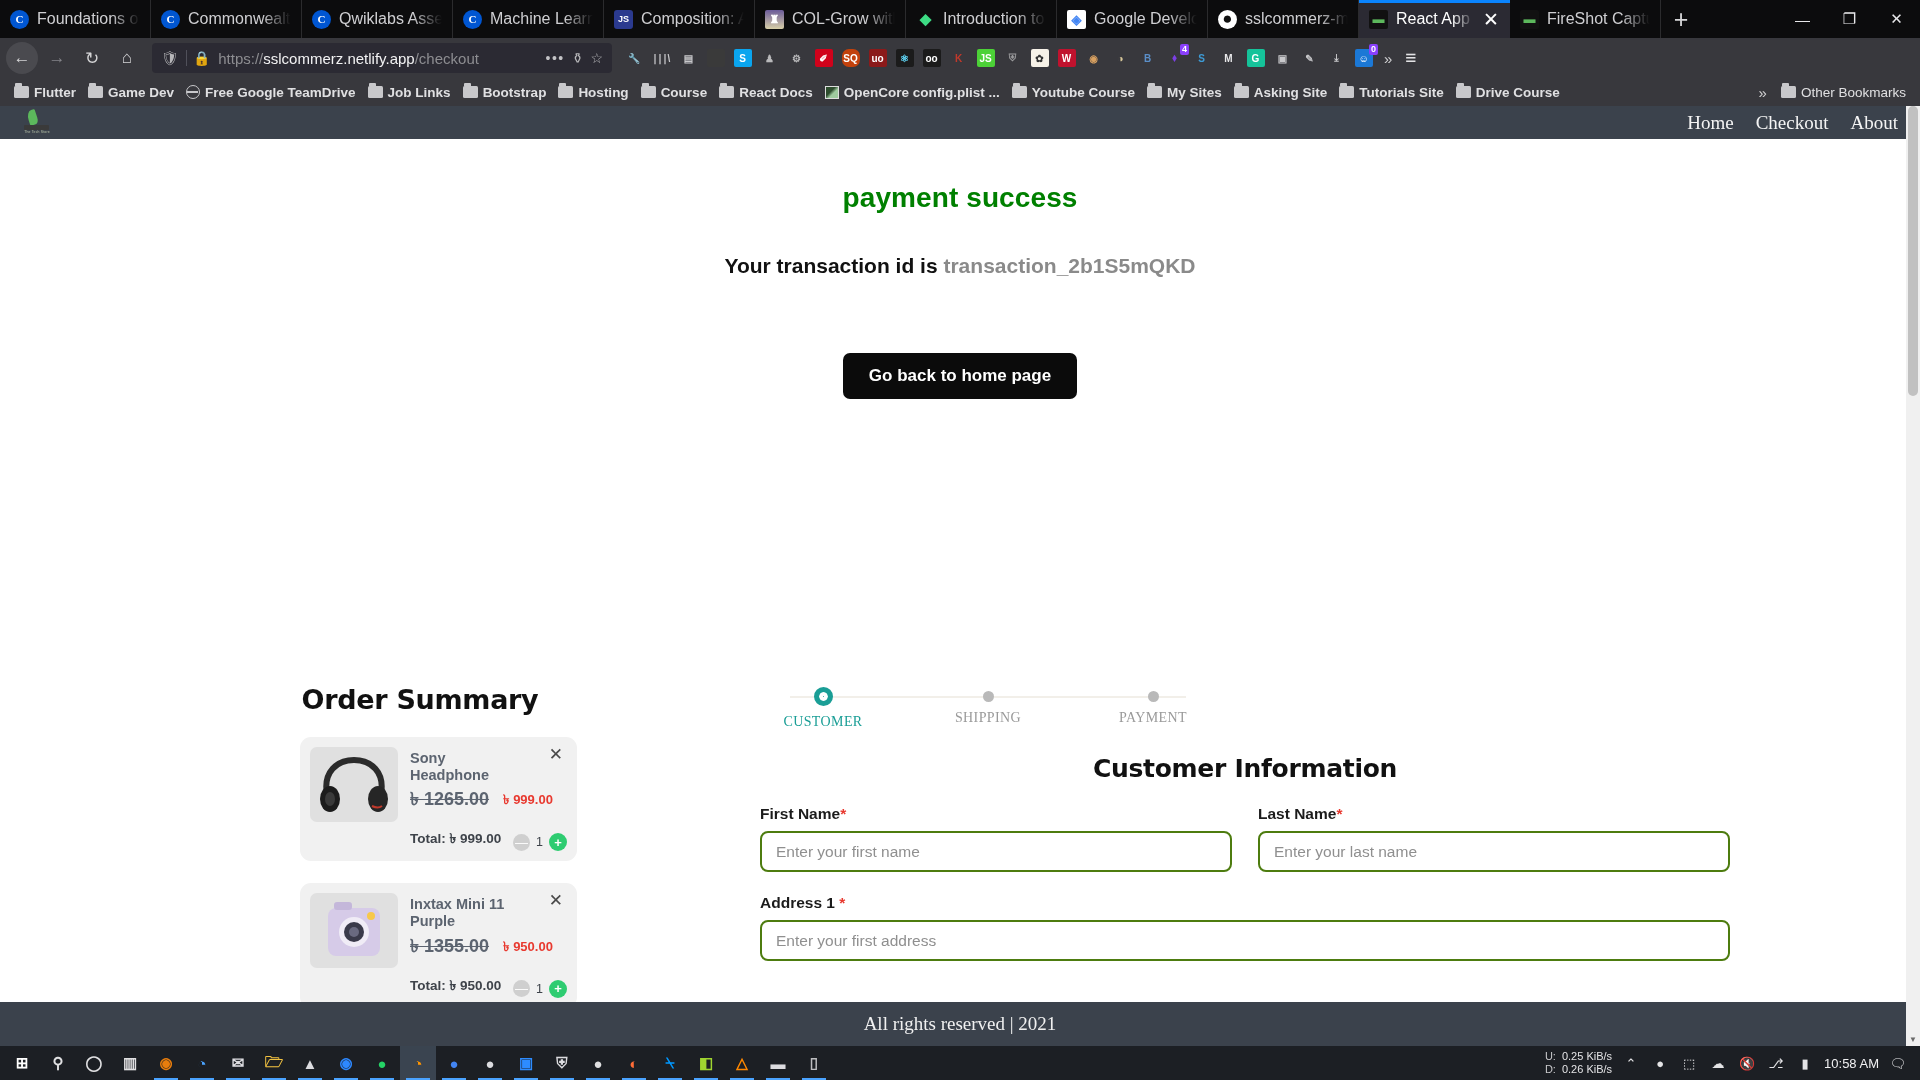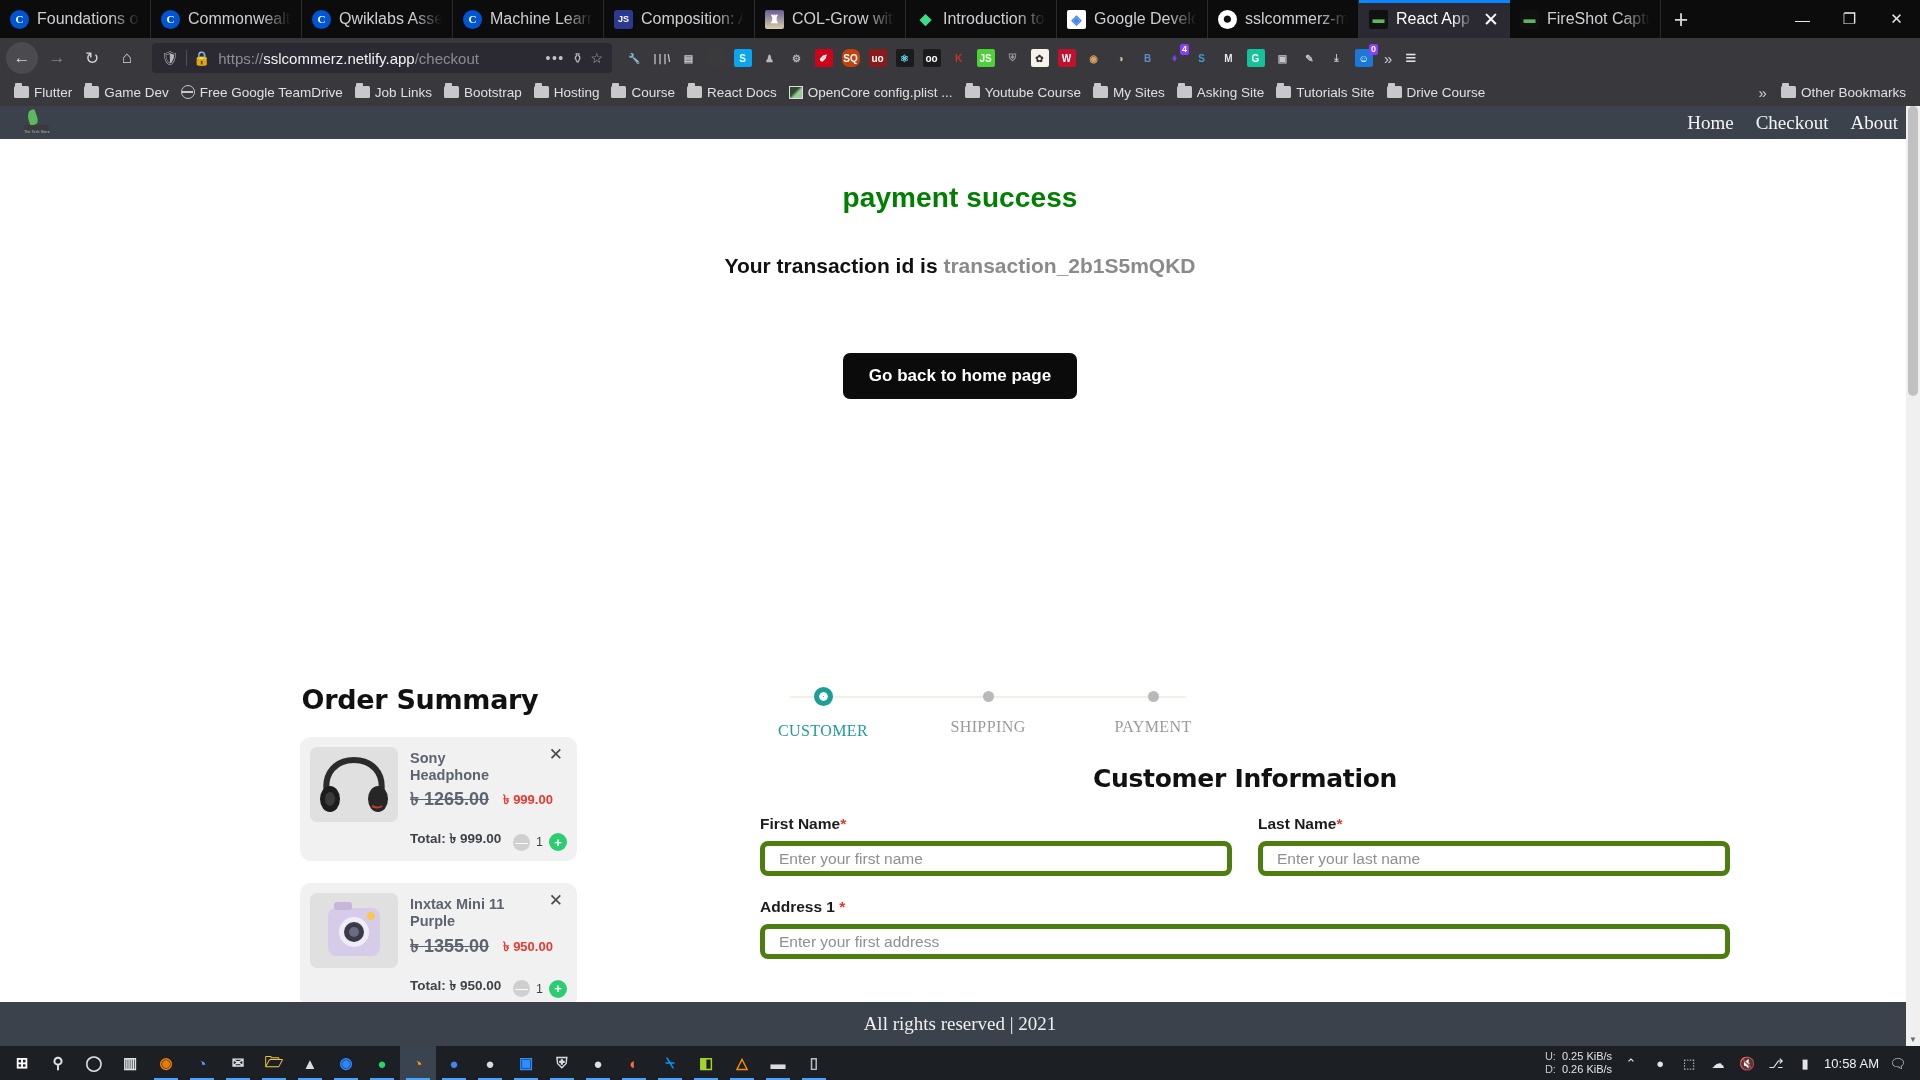--- a/index.html
+++ b/index.html
@@ -245,37 +245,37 @@
   .step { position: relative; display: flex; flex-direction: column; align-items: center; width: 90px; }
   .step .dot {
     width: 11px; height: 11px; border-radius: 50%; background: #b9b9b9;
     z-index: 2; margin-top: 5px;
   }
   .step.active .dot {
     width: 19px; height: 19px; margin-top: 1px; background: #1a9e96;
     border: 5px solid #1a9e96; box-shadow: inset 0 0 0 4px #fff;
   }
   .step .slabel {
-    margin-top: 16px; font-size: 16px; letter-spacing: .4px; color: #9a9a9a;
+    margin-top: 8px; font-size: 14px; letter-spacing: .4px; color: #9a9a9a;
     font-family: "Liberation Serif", serif;
   }
   .step.active .slabel { color: #1a9e96; }
 
   .cust-title {
     text-align: center; font-size: 25px; font-weight: bold; color: #111;
     font-family: "DejaVu Sans", sans-serif; margin-top: 24px; letter-spacing: -.3px;
   }
   .form-grid {
     display: flex; gap: 26px; margin-top: 22px;
   }
   .fgroup { flex: 1 1 0; min-width: 0; }
   .flabel { font-size: 15.5px; font-weight: bold; color: #1b1b1b; }
   .req { color: #e8392f; }
   .finput {
-    margin-top: 8px; width: 100%; height: 35px; border: 5px solid #4d7c0f;
+    margin-top: 8px; width: 100%; height: 41px; border: 2px solid #4d7c0f;
     border-radius: 8px; padding: 0 14px; font-size: 15.5px; color: #8f8f8f;
     display: flex; align-items: center; background: #fff;
   }
   .fgroup.full { flex: 1 1 100%; }
 
   .site-footer {
     position: absolute; left: 0; right: 0; bottom: 0; height: 44px;
     background: #3b424c; display: flex; align-items: center;
     justify-content: center; color: #f0f0f0; font-size: 19px;
     font-family: "Liberation Serif", serif;
@@ -494,21 +494,21 @@
         <div class="ext">
           <span class="sq" style="background: rgb(27, 120, 214); color: rgb(255, 255, 255);">☺</span>
           <span class="badge">0</span>
         </div>
       </div>
     <div class="chev">»</div>
     <div class="hamburger">≡</div>
   </div>
 
   <div class="bmbar">
-    <div id="bm-host" style="display:flex;align-items:center;">
+    <div id="bm-host" style="display:flex;align-items:center;font-weight:bold;">
         <span class="bm">
           <span class="fldr"></span>
           <span>Flutter</span>
         </span>
         <span class="bm">
           <span class="fldr"></span>
           <span>Game Dev</span>
         </span>
         <span class="bm">
           <span class="globe"></span>

